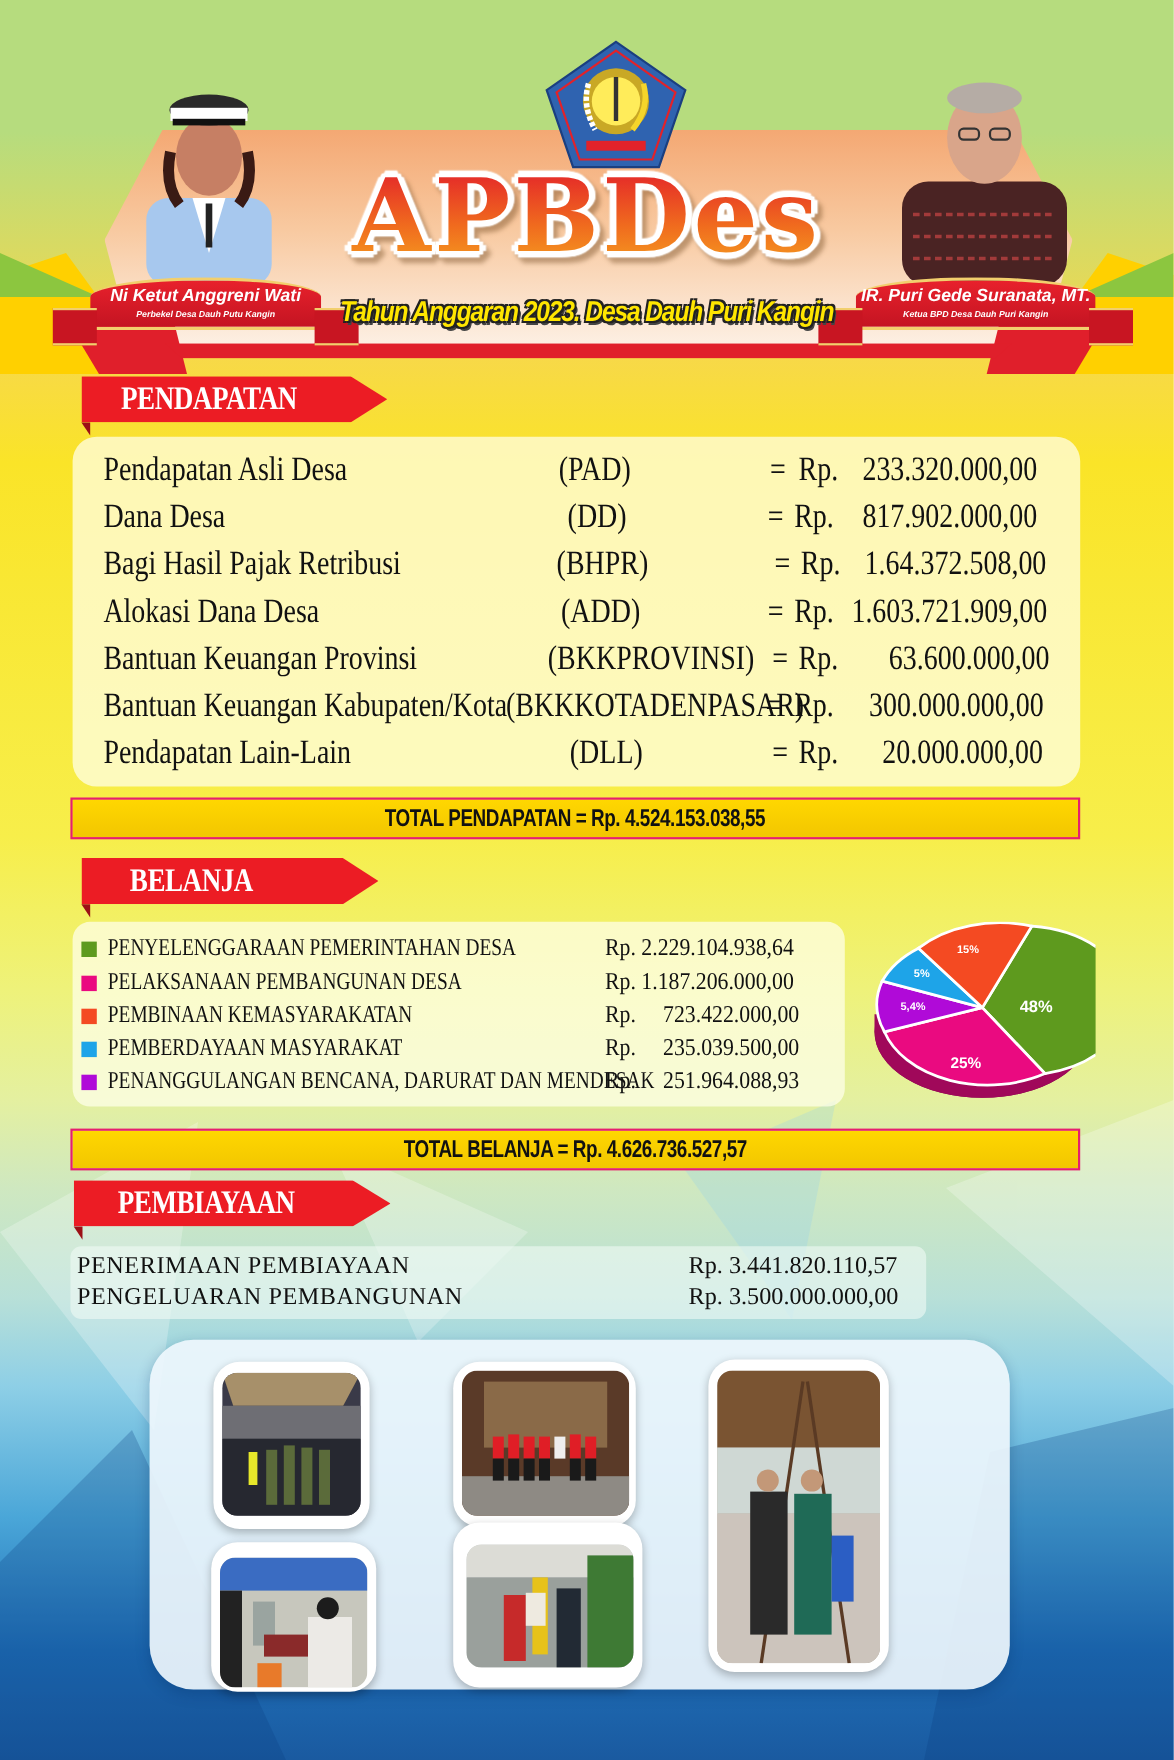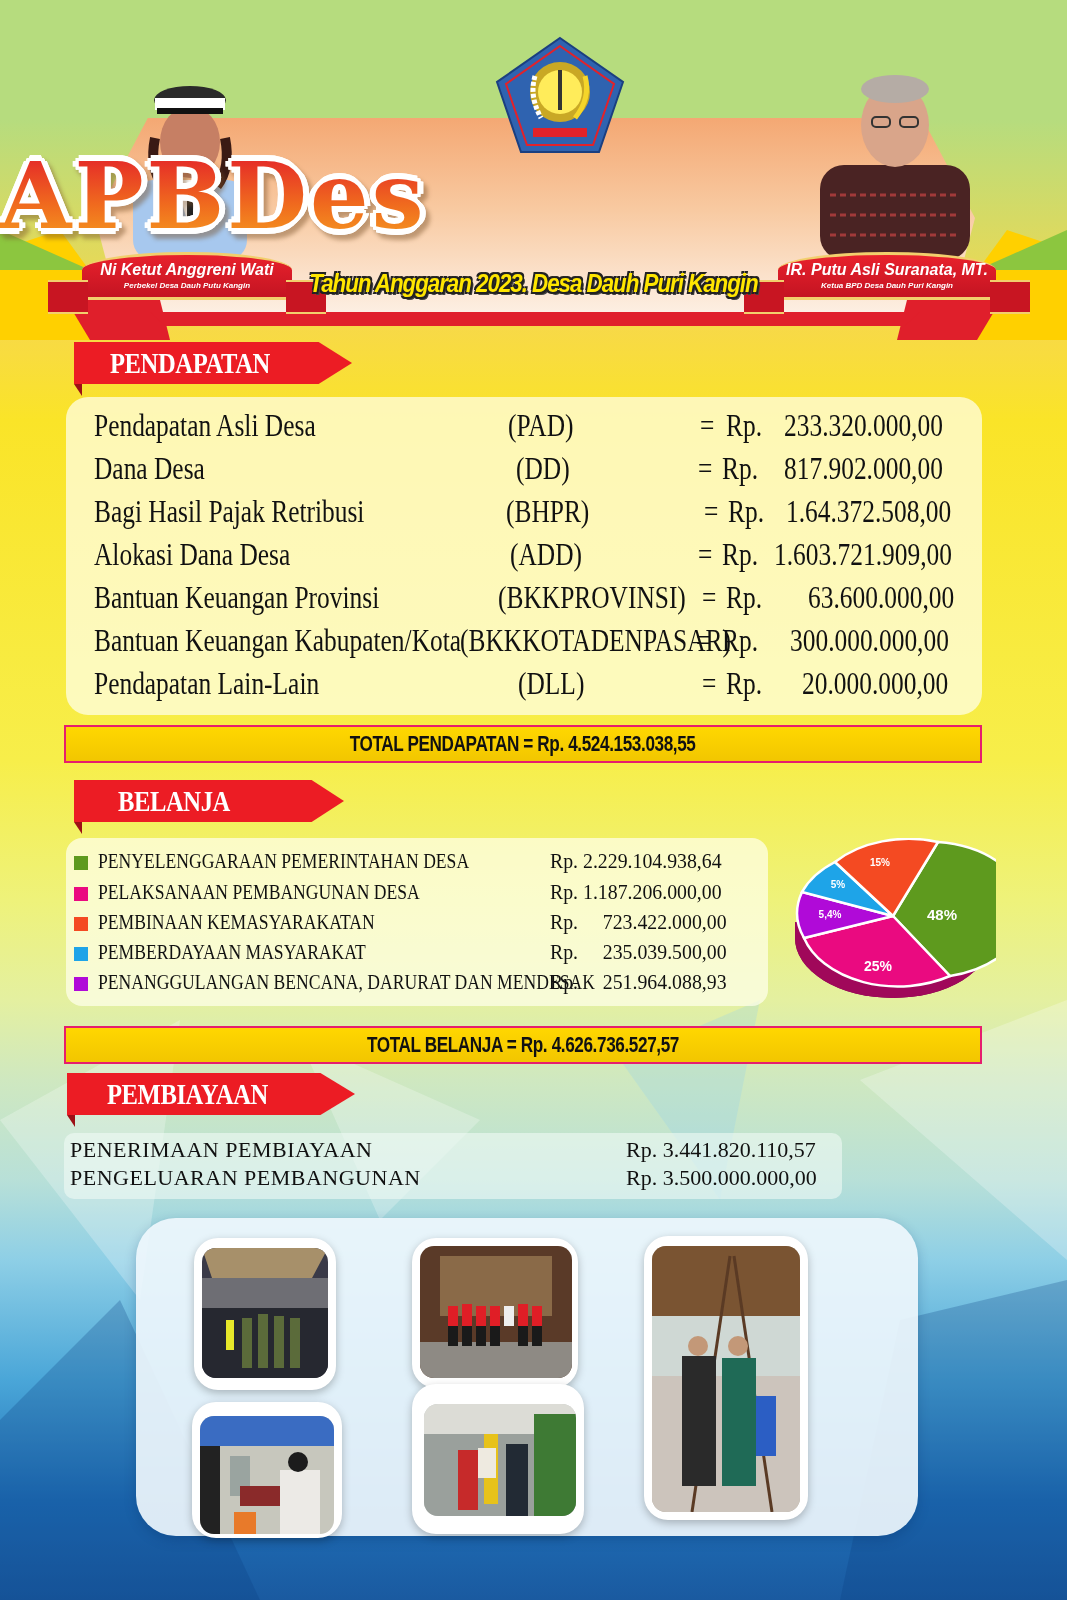--- a/index.html
+++ b/index.html
@@ -26,21 +26,21 @@
   .hdr-redline {
     position: absolute; left: 150px; top: 312px; width: 770px; height: 14px;
     background: #e01f2b;
     clip-path: polygon(0 0, 100% 0, 98% 100%, 2% 100%);
   }
 
   .logo {
     position: absolute; left: 495px; top: 36px; width: 130px; height: 118px;
   }
   .title {
-    position: absolute; left: 0; width: 1067px; top: 150px; text-align: left;
+    position: absolute; left: 0; width: 1067px; top: 150px; text-align: center;
     font-family: "DejaVu Serif", serif; font-weight: bold; font-size: 92px;
     letter-spacing: 3px; line-height: 1;
     color: #ec4c1e;
     background: linear-gradient(180deg, #e3202a 0%, #f06b1e 60%, #f59a20 100%);
     -webkit-background-clip: text; background-clip: text;
     -webkit-text-fill-color: transparent;
     -webkit-text-stroke: 0;
     filter: drop-shadow(0 0 0 #fff) drop-shadow(3px 3px 0 #fff) drop-shadow(-3px -3px 0 #fff) drop-shadow(3px -3px 0 #fff) drop-shadow(-3px 3px 0 #fff) drop-shadow(4px 5px 2px rgba(120,80,40,.45));
   }
   .subtitle {
@@ -181,21 +181,21 @@
 
   <svg class="portrait" style="left:810px;top:55px" width="170" height="205">
     <rect x="10" y="110" width="150" height="95" rx="24" fill="#4a2323"></rect>
     <path d="M20 140 h130 M20 160 h130 M20 180 h130" stroke="#a23a3a" stroke-width="3" stroke-dasharray="6 4"></path>
     <ellipse cx="85" cy="70" rx="34" ry="42" fill="#d9a58a"></ellipse>
     <ellipse cx="85" cy="34" rx="34" ry="14" fill="#b5aca5"></ellipse>
     <rect x="62" y="62" width="18" height="10" rx="4" fill="none" stroke="#333" stroke-width="2"></rect>
     <rect x="90" y="62" width="18" height="10" rx="4" fill="none" stroke="#333" stroke-width="2"></rect>
   </svg>
   <div class="ribbon" style="left:778px;top:252px;width:218px">
-    <span class="n">IR. Putu Asli Suranata, MT.</span>
+    <span class="n">IR. Puri Gede Suranata, MT.</span>
     <span class="r">Ketua BPD Desa Dauh Puri Kangin</span>
   </div>
   <div class="rib-tail" style="left:744px;top:280px"></div>
   <div class="rib-tail" style="left:990px;top:280px"></div>
 
   <div class="title">APBDes</div>
   <div class="subtitle">Tahun Anggaran 2023. Desa Dauh Puri Kangin</div>
 </div>
 
 <div class="tag" style="left:74px;top:342px;width:278px">

